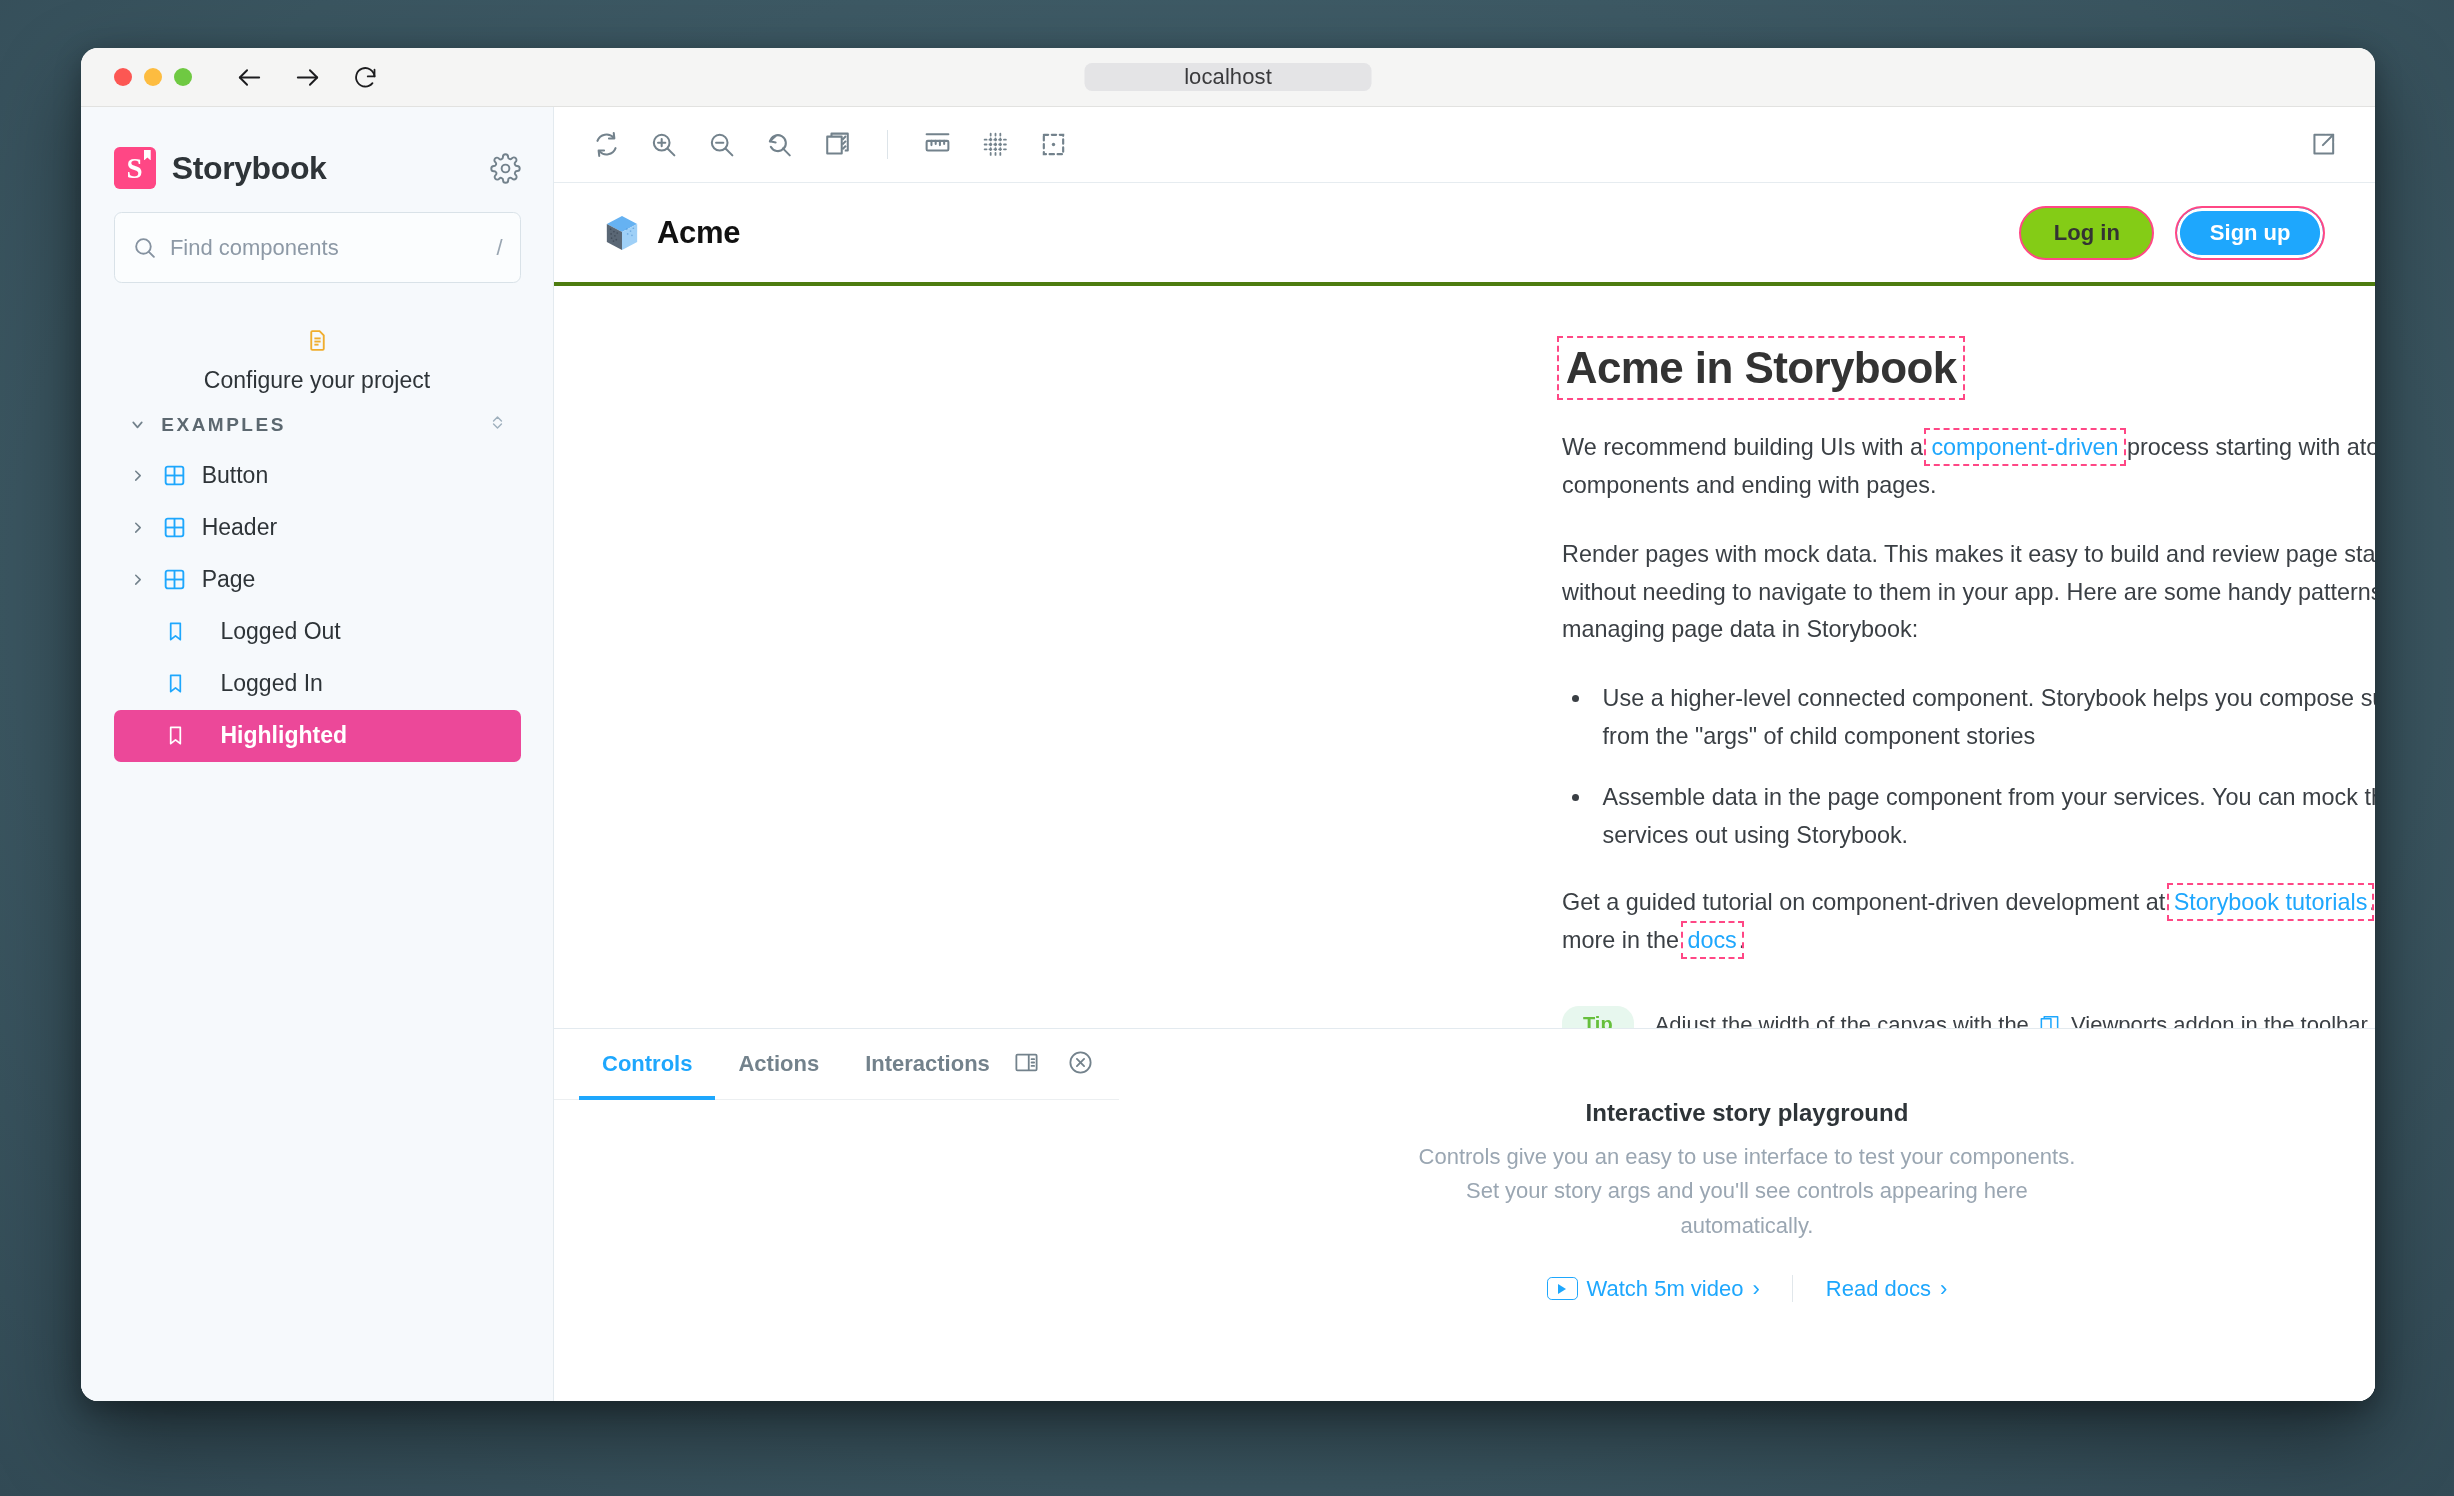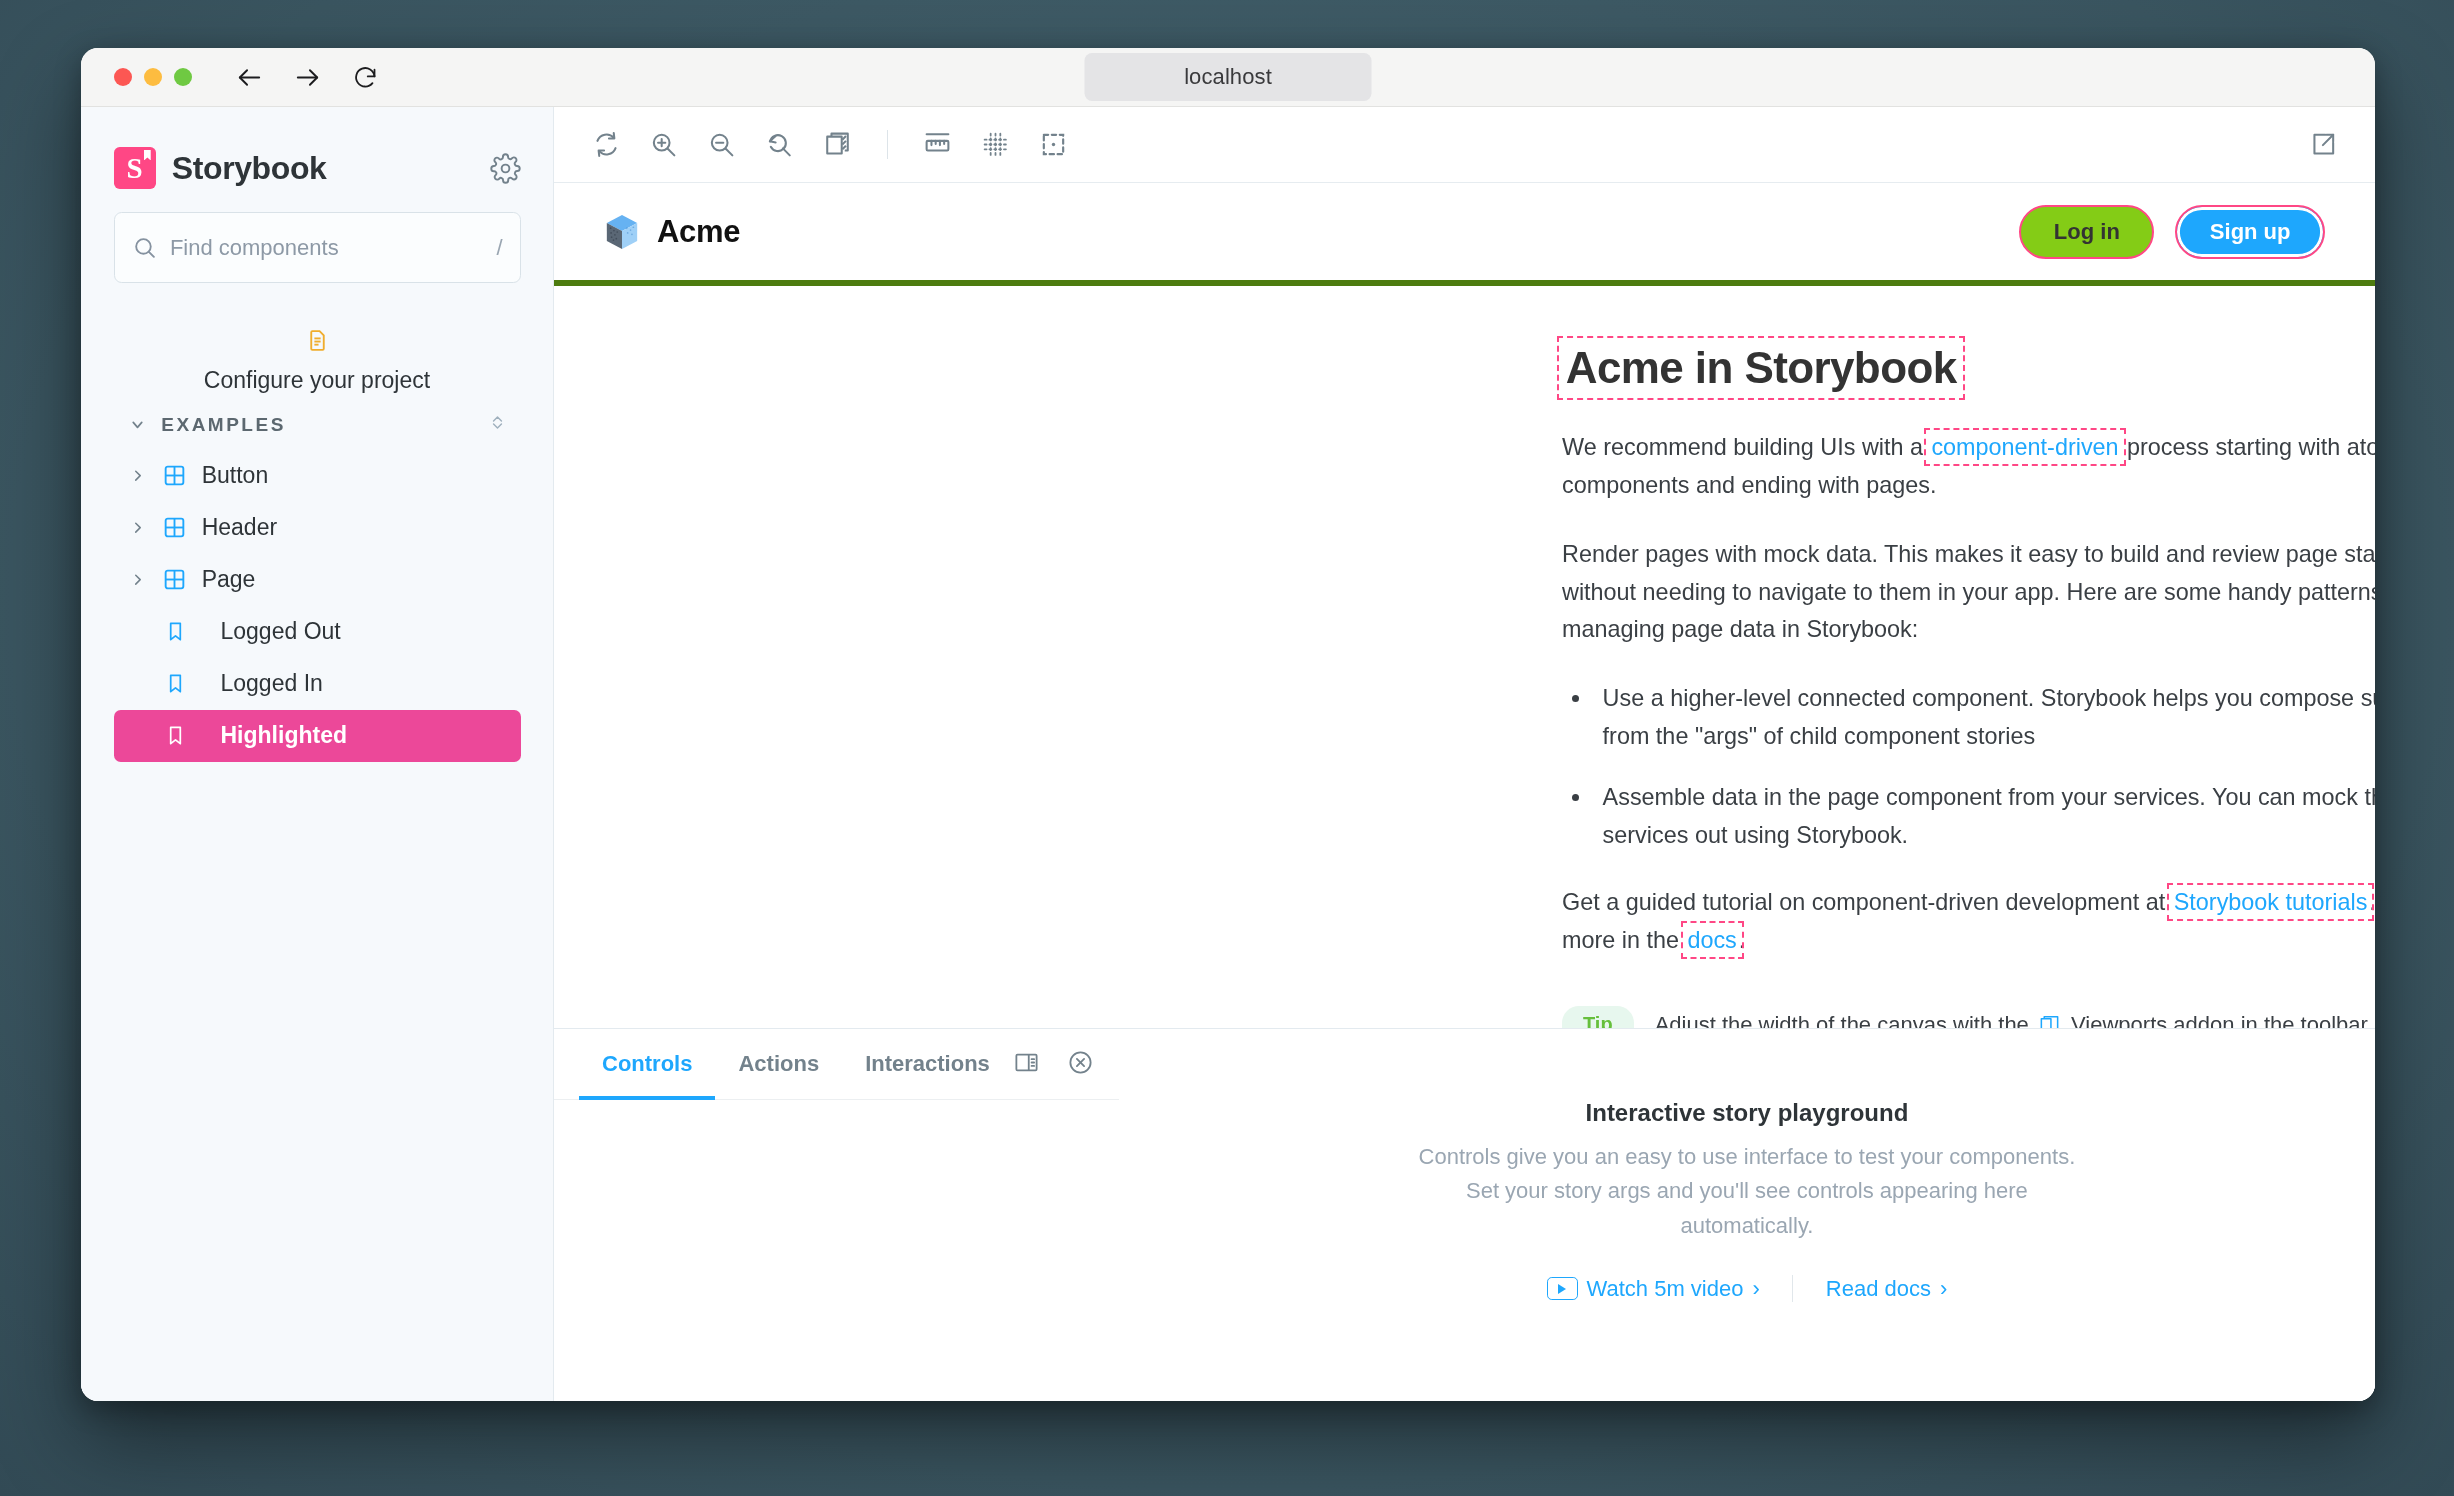--- a/index.html
+++ b/index.html
@@ -40,21 +40,21 @@
   .dot.green { background: #6fc942; }
 
   .navbtns { display: flex; gap: 29px; align-items: center; margin-left: 43px; }
   .navbtn { width: 29px; height: 29px; color: #1d1d1f; display:flex; align-items:center; justify-content:center;}
   .navbtn svg { display:block; }
 
   .urlpill {
     position: absolute; left: 50%; transform: translateX(-50%);
     background: #e4e4e6;
     border-radius: 7.6px;
-    height: 48px; min-width: 287px;
+    height: 28px; min-width: 287px;
     display: flex; align-items: center; justify-content: center;
     font-size: 22px; color: #3a3a3c;
     padding: 0 32.5px;
     letter-spacing: 0.1px;
   }
 
   
   .app { flex: 1; display: flex; min-height: 0; background: #fff; }
 
   
@@ -139,21 +139,21 @@
     color: #73828c;
   }
   .tsep { width: 1px; height: 29px; background: #dde4e9; margin: 0 19px; }
   .tspacer { flex: 1; }
 
   .canvas { flex: 1; background: #fff; overflow: hidden; position: relative; display:flex; flex-direction:column;}
 
   
   .page-header {
     height: 103px; flex:0 0 103px;
-    border-bottom: 6px solid #4d7c0f;
+    border-bottom: 4px solid #4d7c0f;
     display: flex; align-items: center;
     padding: 0 50px;
   }
   .acme-brand { display: flex; align-items: center; gap: 17px; }
   .acme-name { font-size: 31px; font-weight: 800; color: #111; letter-spacing: -0.3px; }
   .hdr-actions { margin-left: auto; display: flex; align-items: center; gap: 21px; }
 
   .btn-login, .btn-signup {
     height: 54px; border-radius: 27px;
     display: flex; align-items: center; justify-content: center;

